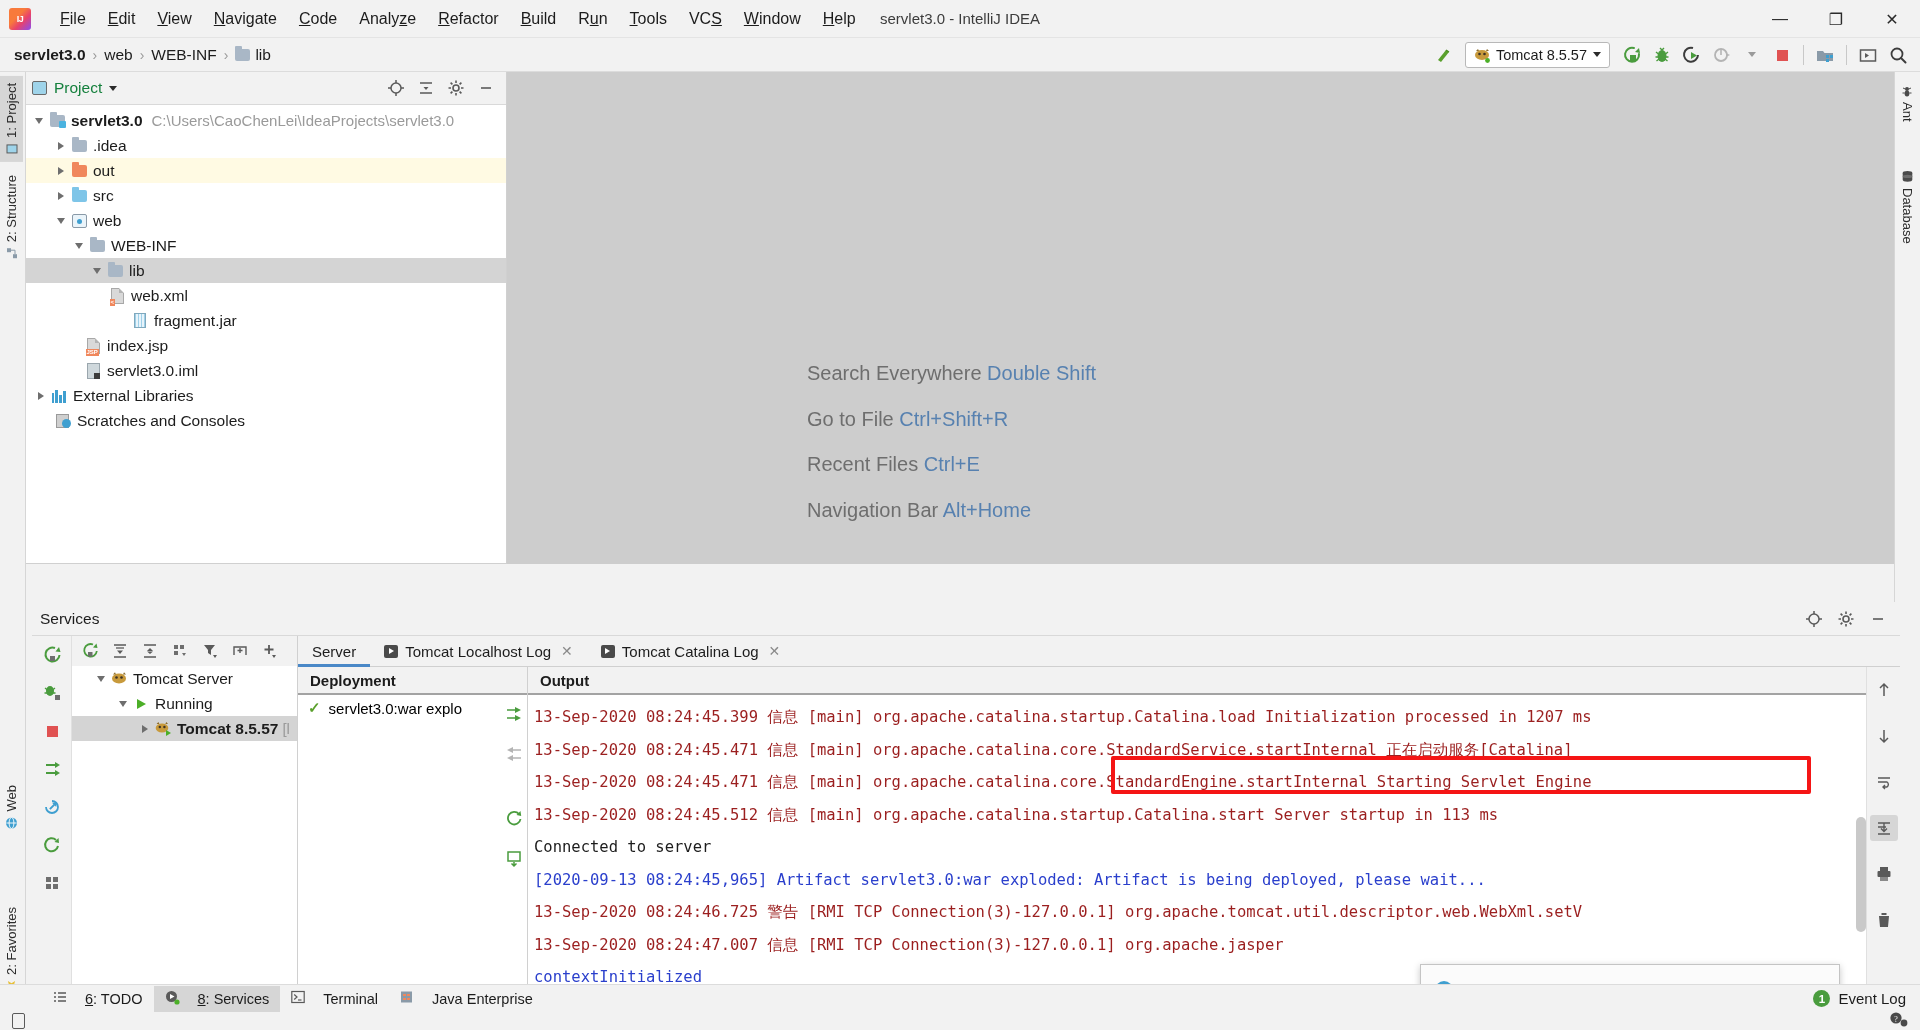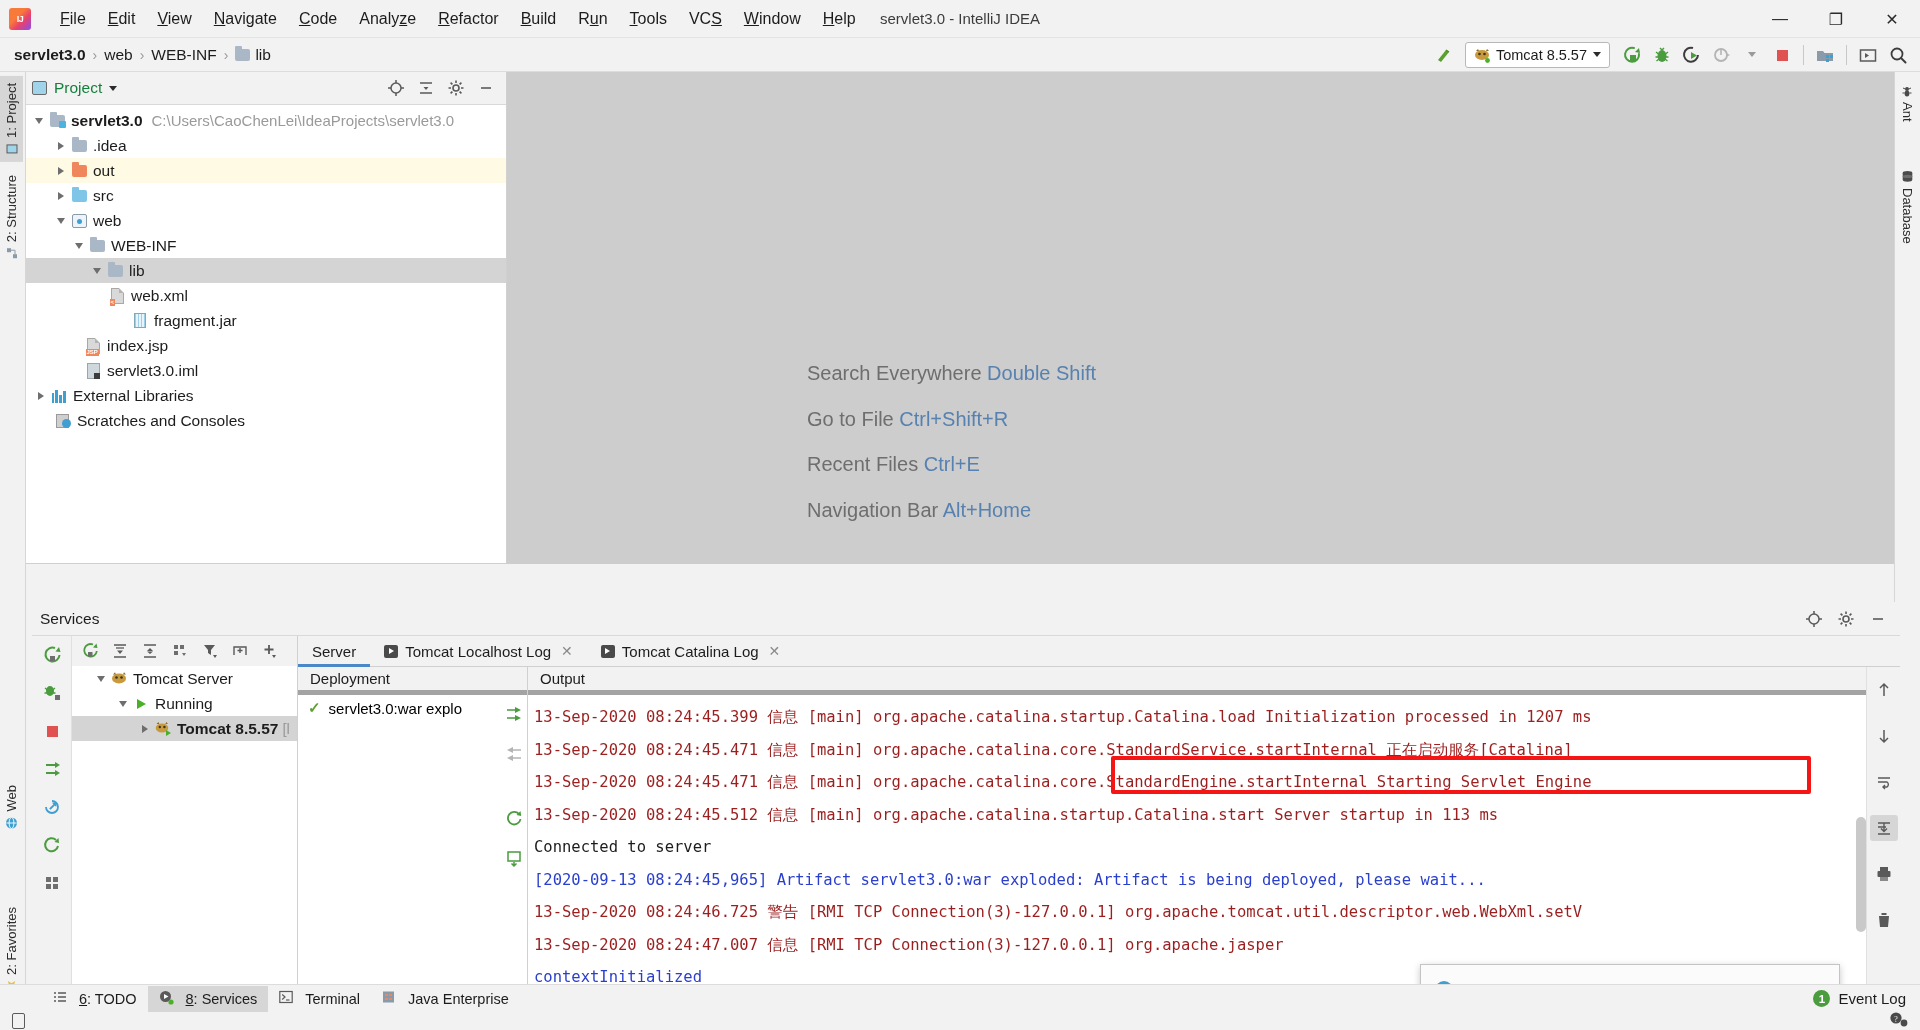--- a/index.html
+++ b/index.html
@@ -207,21 +207,21 @@
     content:""; position:absolute; left:0; right:0; bottom:-1px; height: 3px; background:#4a88c7;
   }
   .svc-tab .x { color:#8a8a8a; font-size:14px; margin-left: 3px; }
   .tab-play-ic { width:14px;height:13px;background:#4a4a4a;border-radius:2px;position:relative;}
   .tab-play-ic::after{content:"";position:absolute;left:4.5px;top:3px;border-width:3.5px 0 3.5px 5px;border-style:solid;border-color:transparent transparent transparent #fff;}
 
   .svc-content { flex: 1; display: flex; background: #fff; }
   .deploy-col { width: 230px; border-right: 1px solid #d0d0d0; background: #fff; }
   .col-hdr {
     height: 28px; display: flex; align-items: center; padding-left: 12px;
-    font-size: 15px; color: #1c1c1c; background: #f2f2f2; border-bottom: 5px solid #a3a3a3;
+    font-size: 15px; color: #1c1c1c; background: #f2f2f2; border-bottom: 2px solid #a3a3a3; font-weight: bold;
   }
   .deploy-row { display:flex; align-items:center; gap:8px; height: 26px; padding-left:10px; font-size:15px; }
   .deploy-tools {
     position: absolute; right: 0; top: 28px; width: 26px; display: flex;
     flex-direction: column; align-items: center; gap: 14px; padding-top: 6px;
   }
   .out-col { flex: 1; position: relative; background: #fff; overflow: hidden; }
   .logarea { padding: 6px 0 0 3px; }
   .logline {
     font-family: "DejaVu Sans Mono", monospace; font-size: 15.5px; line-height: 32.5px;
@@ -253,21 +253,21 @@
     font-family: "Liberation Serif", serif;
   }
 
   
   .bottombar {
     position: absolute; left: 0; top: 984px; width: 1920px; height: 28px;
     background: #f2f2f2; display: flex; align-items: center;
     border-top: 1px solid #dcdcdc;
   }
   .btab {
-    display: flex; align-items: center; gap: 12px; padding: 3px 11px; height: 26px;
+    display: flex; align-items: center; gap: 18px; padding: 3px 11px; height: 26px;
     font-size: 14.5px; color: #1c1c1c; cursor: default;
   }
   .btab.active { background: #d6d6d6; }
   .btab u { text-decoration: underline; }
   .bottombar .right { margin-left: auto; display: flex; align-items: center; gap: 8px; padding-right: 14px; }
   .evt-badge {
     width: 17px; height: 17px; border-radius: 50%; background: #4a9c3e; color:#fff;
     font-size: 11.5px; display:flex;align-items:center;justify-content:center; font-weight: bold;
   }
   .statusbar {

